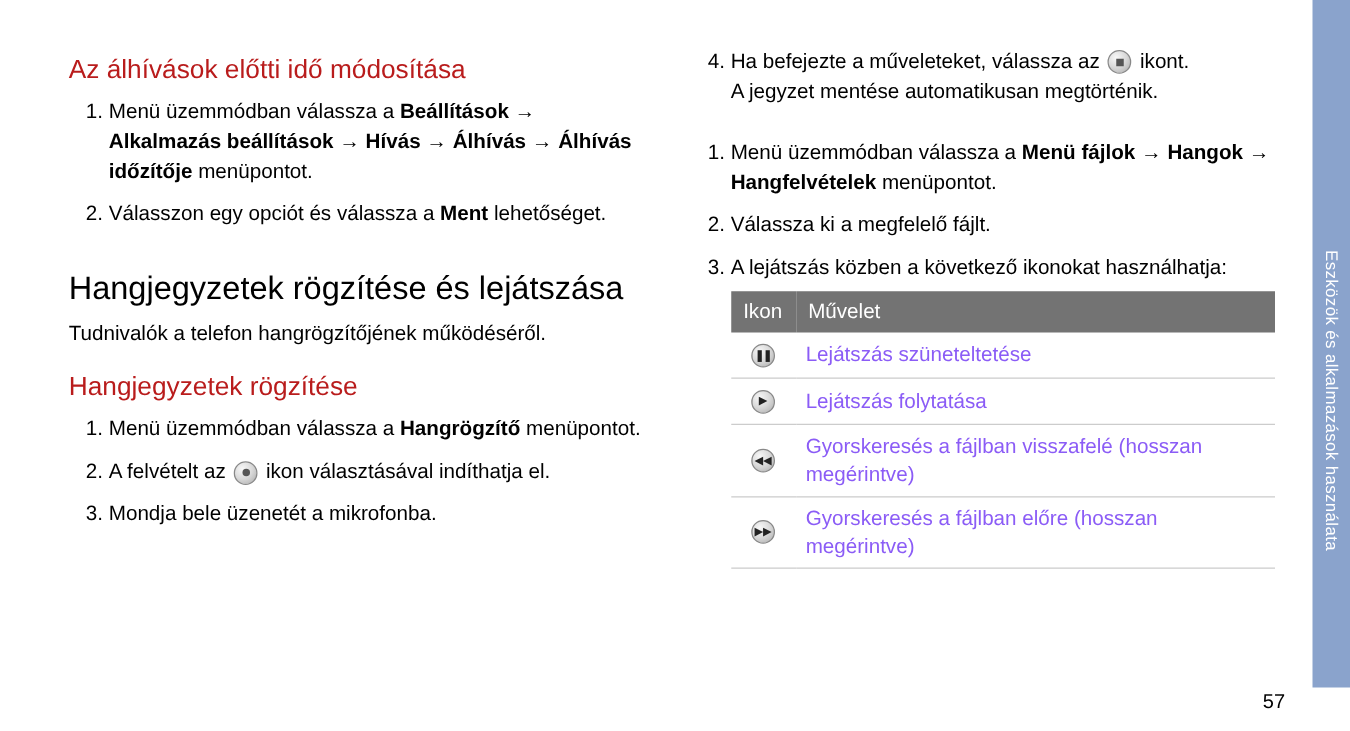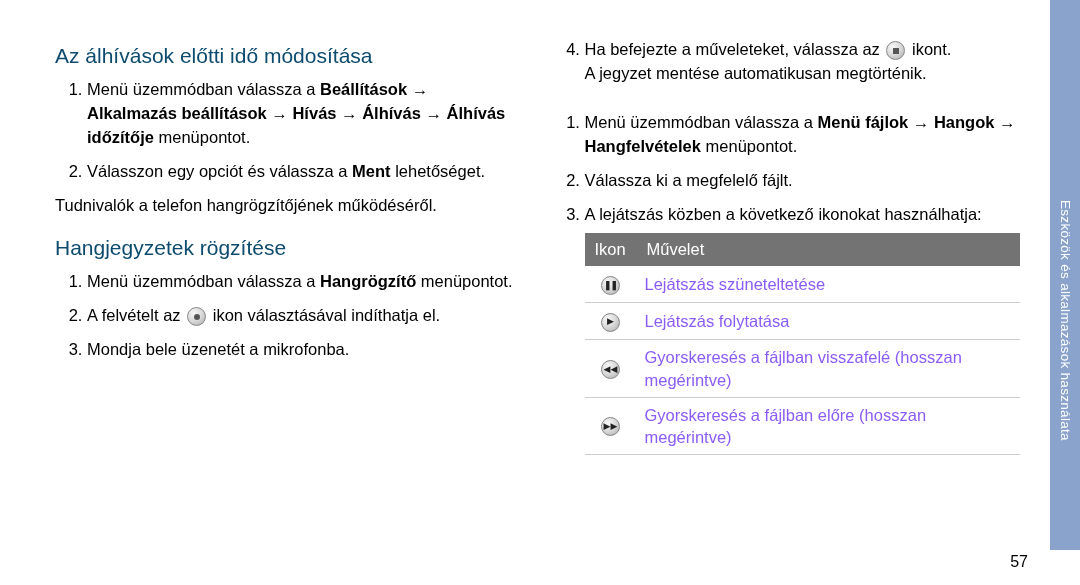--- a/index.html
+++ b/index.html
@@ -19,21 +19,21 @@
     height: 100%;
   }
   .col {
     flex: 1;
     display: flex;
     flex-direction: column;
   }
   .col-left { flex: 1; }
   .col-right { flex: 1; padding-right: 40px; gap: 15px; }
   .section-title {
-    color: #0c4a6e;
+    color: #b91c1c;
     font-size: 21px;
     font-weight: 400;
     margin-bottom: 10px;
     margin-top: 6px;
   }
   .main-heading {
     color: #000;
     font-size: 26px;
     font-weight: 400;
     line-height: 1.25;
@@ -144,20 +144,21 @@
         <span class="arrow">→</span>
         <b>Álhívás</b>
         <span class="arrow">→</span>
         <b>Álhívás időzítője</b><span> menüpontot.</span>
       </li>
       <li>
         <span>Válasszon egy opciót és válassza a </span><b>Ment</b><span> lehetőséget.</span>
       </li>
     </ol>
 
+    <div class="main-heading">Hangjegyzetek rögzítése és lejátszása</div>
     <div class="intro">Tudnivalók a telefon hangrögzítőjének működéséről.</div>
 
     <div class="section-title">Hangjegyzetek rögzítése</div>
     <ol>
       <li>
         <span>Menü üzemmódban válassza a </span><b>Hangrögzítő</b><span> menüpontot.</span>
       </li>
       <li>
         <span>A felvételt az </span><span class="icon-circle rec-dot"></span><span> ikon választásával indíthatja el.</span>
       </li>

